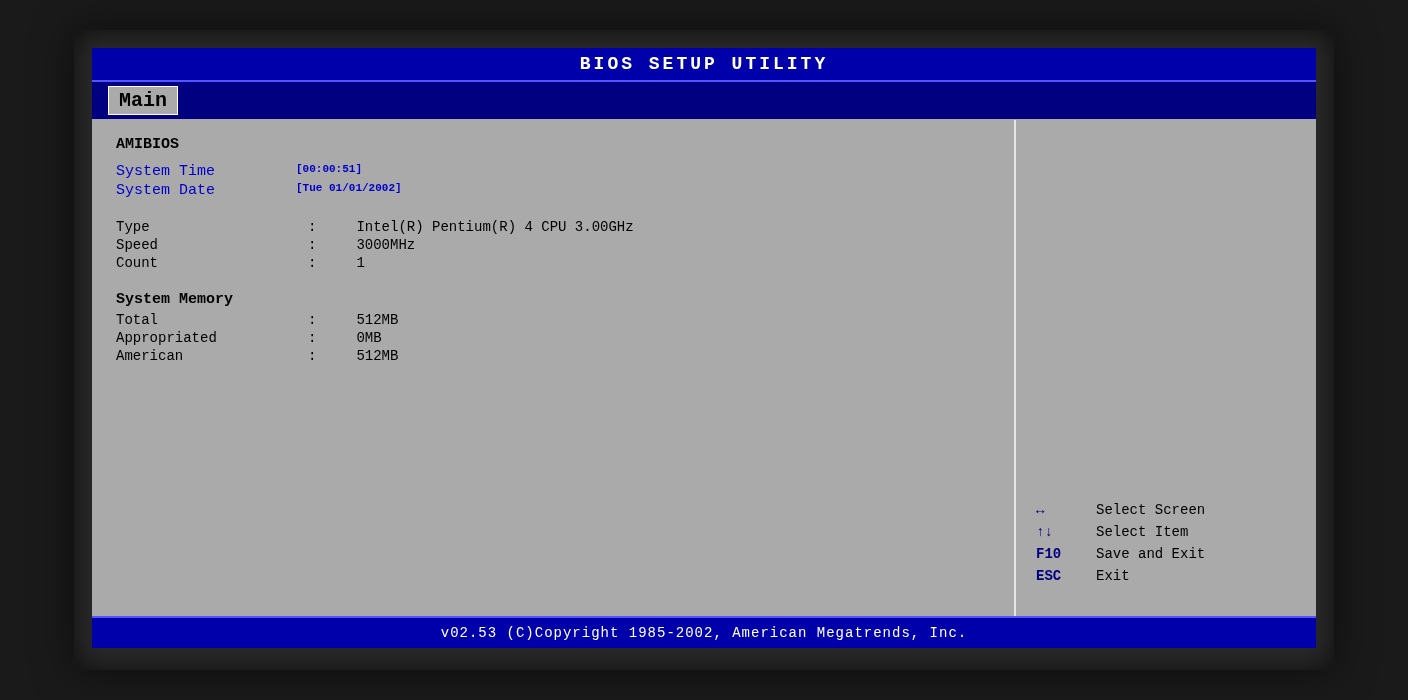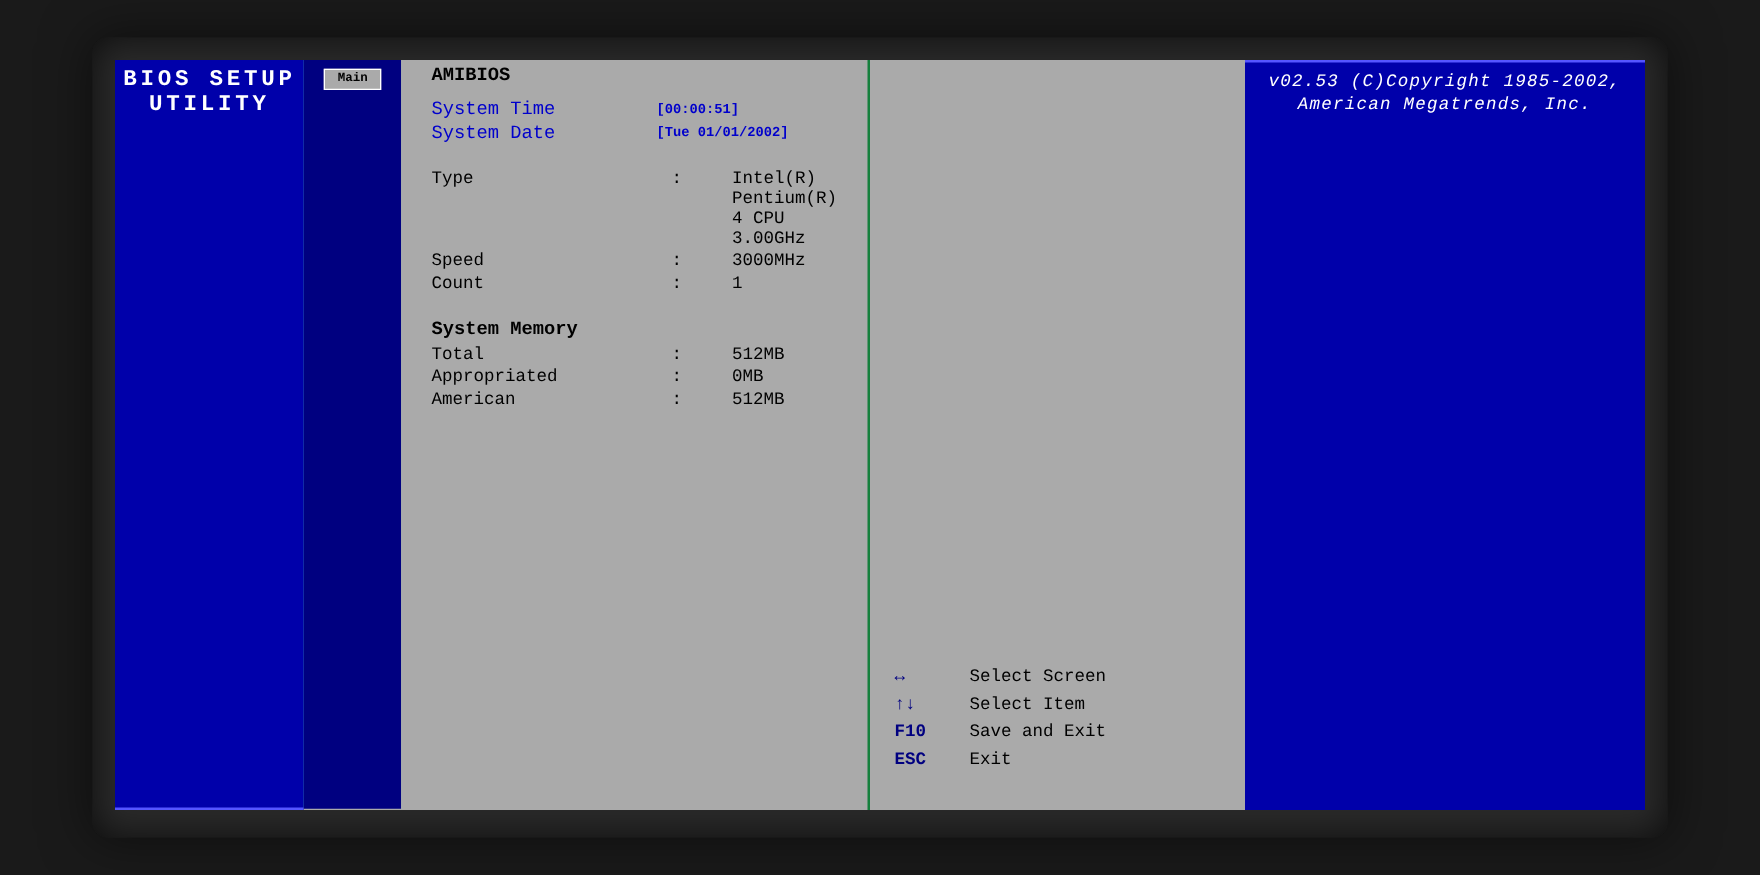--- a/index.html
+++ b/index.html
@@ -25,22 +25,23 @@
       background: #2a2a2a;
       border-radius: 12px;
       padding: 18px 18px 22px 18px;
       box-shadow: inset 0 0 30px rgba(0,0,0,0.7), 0 0 40px rgba(0,0,0,0.5);
       display: flex;
       flex-direction: column;
     }
 
     .screen {
       flex: 1;
-      background: #5eead4;
-      display: flex;
+      background: #bef264;
+      display: flex;
+      flex-direction: column;
       overflow: hidden;
     }
 
     .title-bar {
       background: #0000aa;
       border-bottom: 2px solid #5555ff;
       padding: 6px 0;
       text-align: center;
     }
 
@@ -55,39 +56,39 @@
       background: #000080;
       padding: 4px 16px;
       border-bottom: 1px solid #aaaaaa;
     }
 
     .nav-tab {
       display: inline-block;
       background: #aaaaaa;
       color: #000000;
       padding: 2px 10px;
-      font-size: 10px;
+      font-size: 20px;
       font-weight: bold;
       border: 1px solid #ffffff;
     }
 
     .content-area {
       flex: 1;
       display: flex;
       flex-direction: row;
       background: #aaaaaa;
     }
 
     .main-panel {
       flex: 1;
       background: #aaaaaa;
-      padding: 4px 24px;
+      padding: 16px 24px;
       color: #000000;
       font-size: 15px;
-      border-right: 2px solid #15803d;
+      border-right: 2px solid #e5e5e5;
     }
 
     .side-panel {
       width: 300px;
       background: #aaaaaa;
       padding: 16px 20px;
       display: flex;
       flex-direction: column;
       justify-content: flex-end;
     }
@@ -98,21 +99,21 @@
       color: #000000;
       margin-bottom: 4px;
     }
 
     .blue-text {
       color: #0000cc;
     }
 
     .field-row {
       display: flex;
-      align-items: center;
+      align-items: flex-start;
       margin-bottom: 2px;
     }
 
     .field-label {
       color: #0000cc;
       min-width: 160px;
       font-size: 15px;
     }
 
     .field-value {
@@ -170,21 +171,20 @@
     .keybind-desc {
       color: #000000;
       font-size: 14px;
     }
 
     .footer-bar {
       background: #0000aa;
       padding: 6px 0;
       text-align: center;
       border-top: 2px solid #5555ff;
-      font-style: italic;
     }
 
     .footer-bar span {
       color: #ffffff;
       font-size: 14px;
       letter-spacing: 1px;
     }
   </style>
 </head>
 <body>

